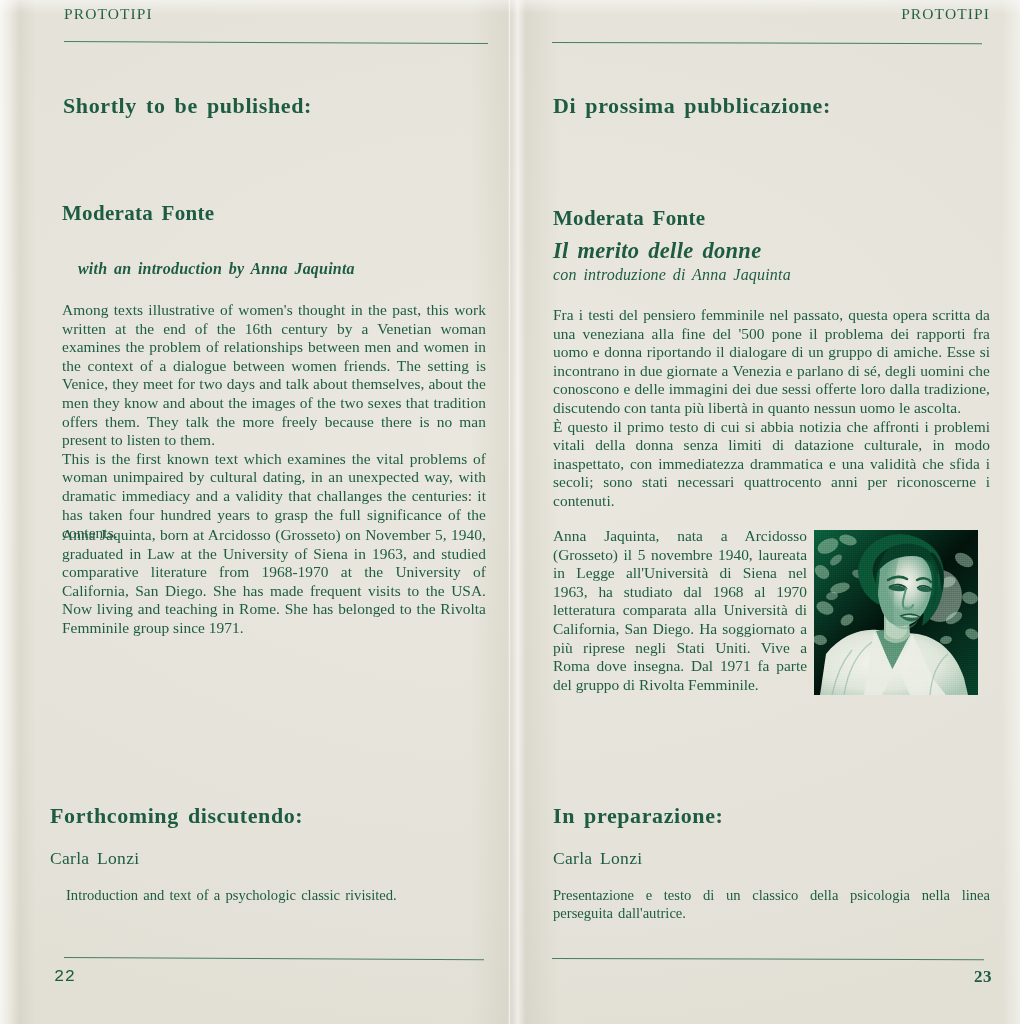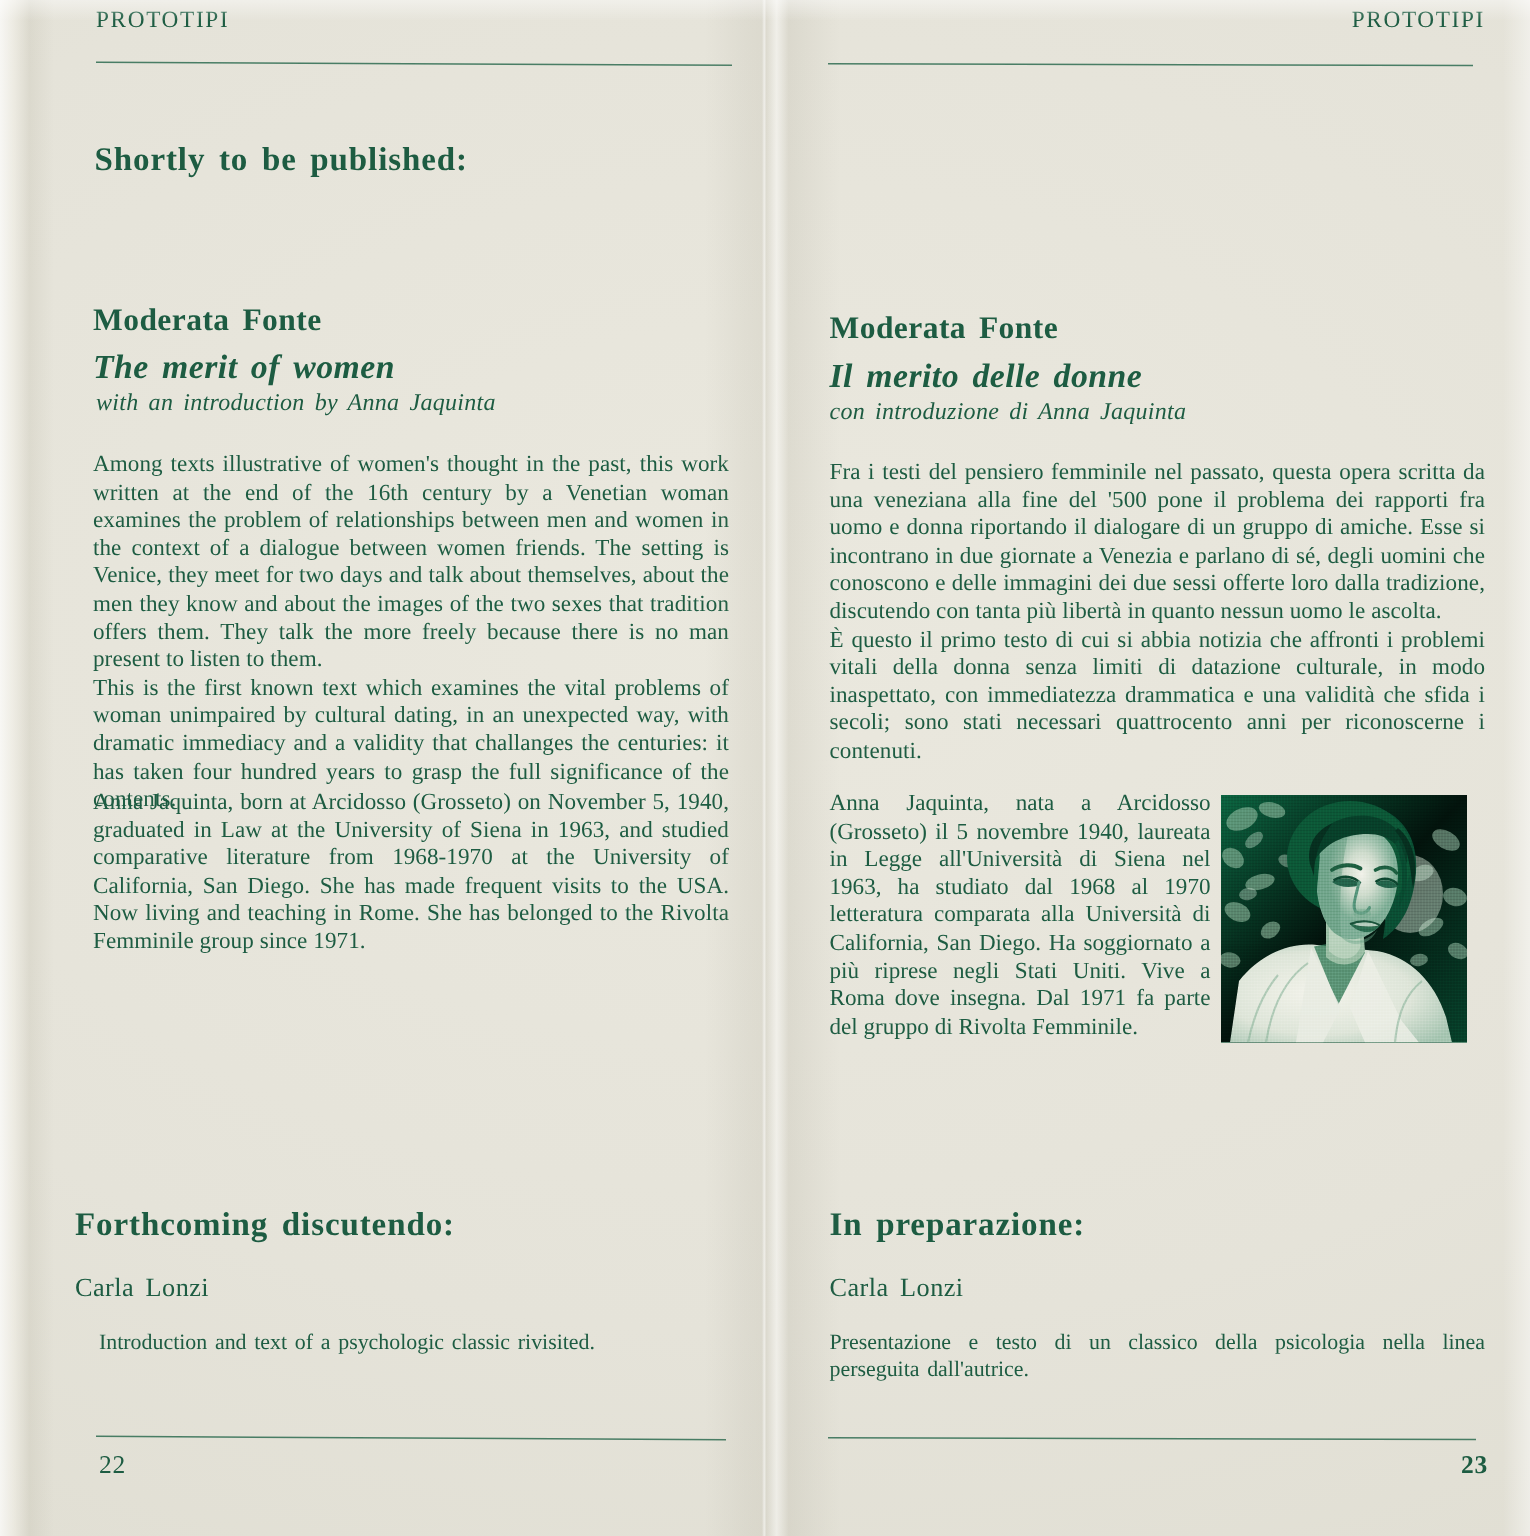--- a/index.html
+++ b/index.html
@@ -163,21 +163,21 @@
   .wt-left  { top: 232px; left: 12px; }
   .wt-right { top: 238px; left: 1px;  }
 
   .work-sub {
     position: absolute;
     font-style: italic;
     font-size: 16px;
     letter-spacing: 0.2px;
     word-spacing: 2.5px;
   }
-  .ws-left  { top: 260px; left: 14px; }
+  .ws-left  { top: 260px; left: 28px; font-weight: bold; }
   .ws-right { top: 266px; left: 1px;  }
 
   
   .body-text {
     position: absolute;
     text-align: justify;
     text-align-last: left;
     font-size: 15.4px;
     line-height: 18.6px;
     letter-spacing: 0.05px;
@@ -217,21 +217,21 @@
   .tn-left  { top: 886px; left: 16px; width: 380px; }
   .tn-right { top: 886px; left: 1px; width: 437px; }
 
   
   .folio {
     position: absolute;
     top: 967px;
     font-size: 17px;
     letter-spacing: 0.5px;
   }
-  .folio-left  { left: 16px;  }
+  .folio-left  { left: 4px; font-family: Liberation Mono, monospace;  }
   .folio-right { right: 0px; font-weight: bold; }
 
   
   .photo-frame {
     position: absolute;
     top: 530px;
     left: 262px;
     width: 164px;
     height: 165px;
     overflow: hidden;
@@ -258,21 +258,20 @@
   <div class="page-side page-left">
 
     <div class="running-head rh-left">PROTOTIPI</div>
 
     <div class="rule rule-top-left"></div>
 
     <div class="section-title st-top-left">Shortly to be published:</div>
 
     <div class="author-name an-left">Moderata Fonte</div>
 
-    <div class="work-title wt-left">The merit of women</div>
 
     <div class="work-sub ws-left">with an introduction by Anna Jaquinta</div>
 
     <div class="body-text bt-left-1">
         <div style="text-align: justify; text-align-last: left;">Among texts illustrative of women's thought in the past, this work written at the end of the 16th century by a Venetian woman examines the problem of relationships between men and women in the context of a dialogue between women friends. The setting is Venice, they meet for two days and talk about themselves, about the men they know and about the images of the two sexes that tradition offers them. They talk the more freely because there is no man present to listen to them.</div>
         <div style="text-align: justify; text-align-last: left;">This is the first known text which examines the vital problems of woman unimpaired by cultural dating, in an unexpected way, with dramatic immediacy and a validity that challanges the centuries: it has taken four hundred years to grasp the full significance of the contents.</div>
       </div>
 
     <div class="body-text bt-left-2">Anna Jaquinta, born at Arcidosso (Grosseto) on November 5, 1940, graduated in Law at the University of Siena in 1963, and studied comparative literature from 1968-1970 at the University of California, San Diego. She has made frequent visits to the USA. Now living and teaching in Rome. She has belonged to the Rivolta Femminile group since 1971.</div>
 
@@ -286,20 +285,21 @@
 
     <div class="folio folio-left">22</div>
   </div>
 
   <div class="page-side page-right">
 
     <div class="running-head rh-right">PROTOTIPI</div>
 
     <div class="rule rule-top-right"></div>
 
+    <div class="section-title st-top-right">Di prossima pubblicazione:</div>
 
     <div class="author-name an-right">Moderata Fonte</div>
 
     <div class="work-title wt-right">Il merito delle donne</div>
 
     <div class="work-sub ws-right">con introduzione di Anna Jaquinta</div>
 
     <div class="body-text bt-right-1">
         <div style="text-align: justify; text-align-last: left;">Fra i testi del pensiero femminile nel passato, questa opera scritta da una veneziana alla fine del '500 pone il problema dei rapporti fra uomo e donna riportando il dialogare di un gruppo di amiche. Esse si incontrano in due giornate a Venezia e parlano di sé, degli uomini che conoscono e delle immagini dei due sessi offerte loro dalla tradizione, discutendo con tanta più libertà in quanto nessun uomo le ascolta.</div>
         <div style="text-align: justify; text-align-last: left;">È questo il primo testo di cui si abbia notizia che affronti i problemi vitali della donna senza limiti di datazione culturale, in modo inaspettato, con immediatezza drammatica e una validità che sfida i secoli; sono stati necessari quattrocento anni per riconoscerne i contenuti.</div>

